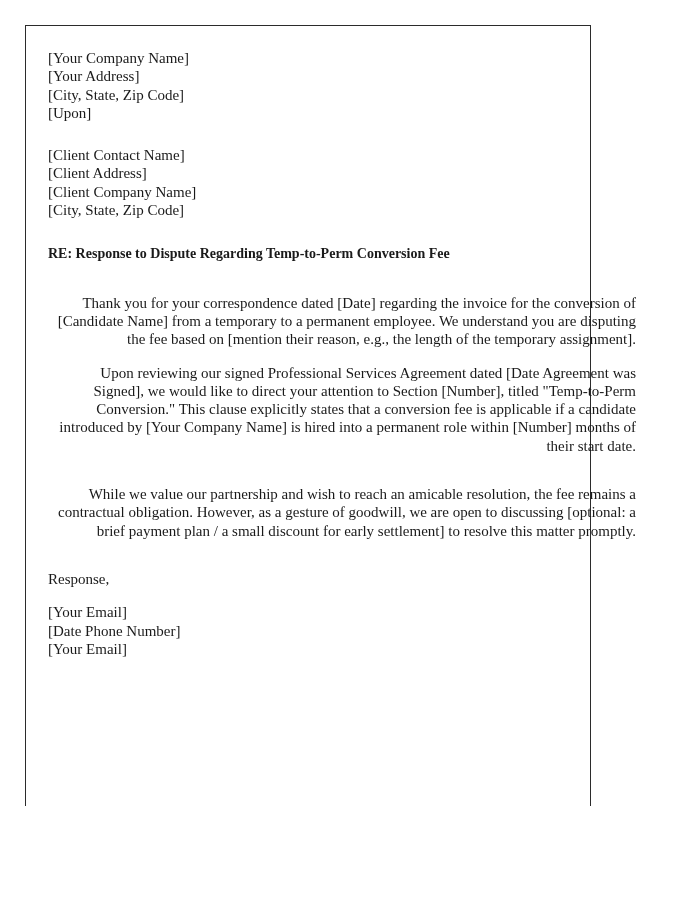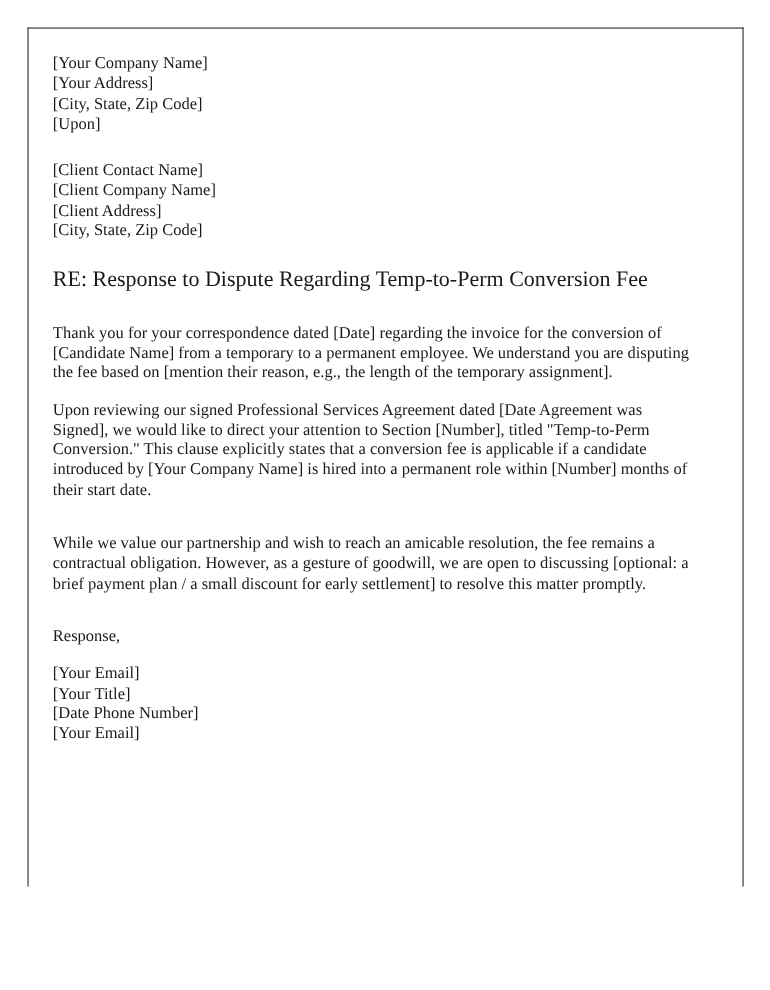--- a/index.html
+++ b/index.html
@@ -12,21 +12,21 @@
     height: 900px;
     font-family: "Liberation Serif", "DejaVu Serif", serif;
     color: #1a1a1a;
     overflow: hidden;
   }
 
   .page-sheet {
     position: absolute;
     left: 25px;
     top: 25px;
-    width: 651px;
+    width: 566px;
     height: 781px;
     box-sizing: border-box;
     border-left: 1px solid #2b2b2b;
     border-right: 1px solid #2b2b2b;
     border-top: 1px solid #2b2b2b;
     border-bottom: none;
     background: #ffffff;
   }
 
   .letter-body {
@@ -44,34 +44,34 @@
     font-size: 15px;
     line-height: 18.3px;
     white-space: pre;
   }
 
   .spacer-block { height: 24px; }
   .spacer-subject { height: 26px; }
   .spacer-para { height: 15px; }
 
   .subject-line {
-    font-size: 20px;
+    font-size: 14px;
     line-height: 18.3px;
-    font-weight: normal;
+    font-weight: bold;
   }
 
   .salutation {
     font-size: 15px;
     line-height: 18.3px;
   }
 
   .para {
     font-size: 15px;
     line-height: 18.3px;
-    text-align: left;
+    text-align: right;
     margin: 0;
   }
 
   .closing {
     font-size: 15px;
     line-height: 18.3px;
   }
 
   .sig-line {
     font-size: 15px;
@@ -89,22 +89,22 @@
       <div class="addr-line">[Your Company Name]</div>
       <div class="addr-line">[Your Address]</div>
       <div class="addr-line">[City, State, Zip Code]</div>
       <div class="addr-line">[Upon]</div>
     </div>
 
     <div class="spacer-block"></div>
 
     <div class="block">
       <div class="addr-line">[Client Contact Name]</div>
+      <div class="addr-line">[Client Address]</div>
       <div class="addr-line">[Client Company Name]</div>
-      <div class="addr-line">[Client Address]</div>
       <div class="addr-line">[City, State, Zip Code]</div>
     </div>
 
     <div class="spacer-subject"></div>
 
     <div class="subject-line">RE: Response to Dispute Regarding Temp-to-Perm Conversion Fee</div>
 
     <div class="spacer-para"></div>
 
 
@@ -127,19 +127,18 @@
 
 
     <div class="spacer-para"></div>
 
     <div class="closing">Response,</div>
 
     <div class="spacer-para"></div>
 
     <div class="block">
       <div class="sig-line">[Your Email]</div>
-      <div class="sig-line">[Your Title]</div>
       <div class="sig-line">[Date Phone Number]</div>
       <div class="sig-line">[Your Email]</div>
     </div>
 
   </div>
 </div>
 
 </body></html>

